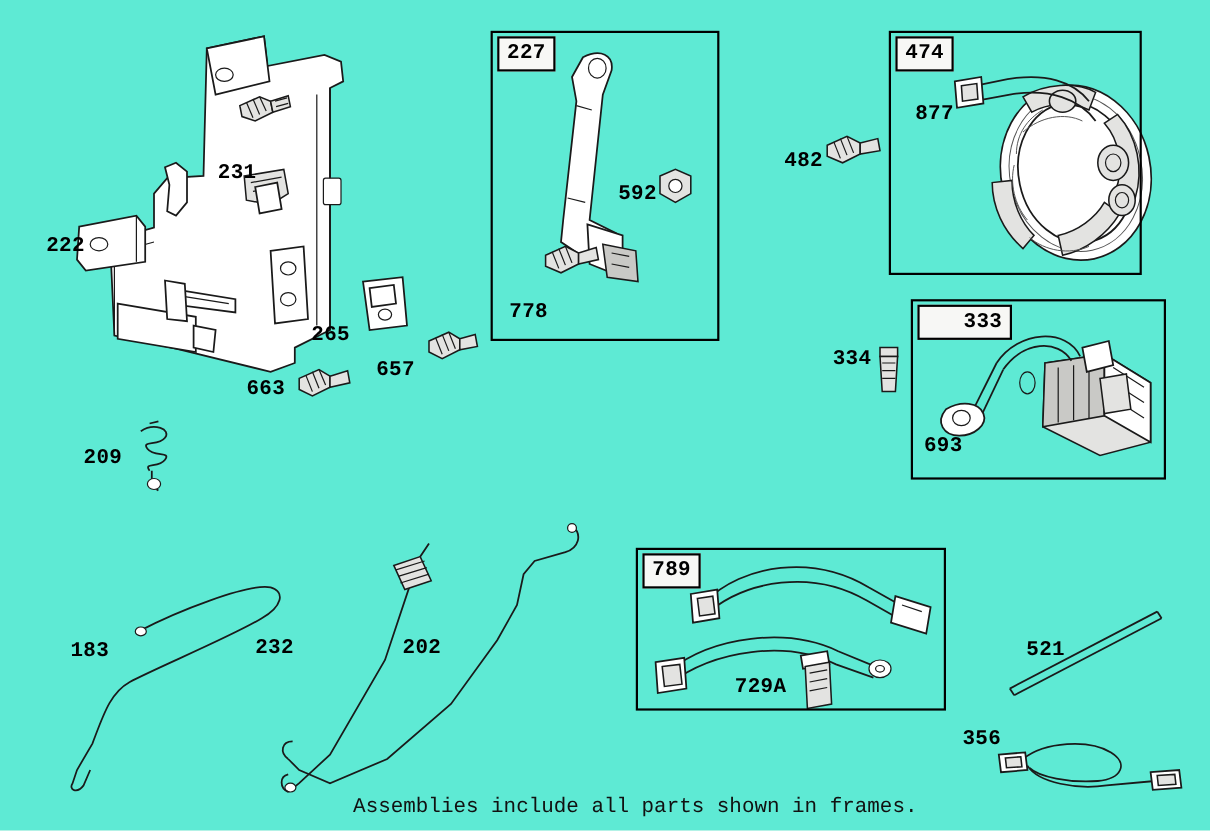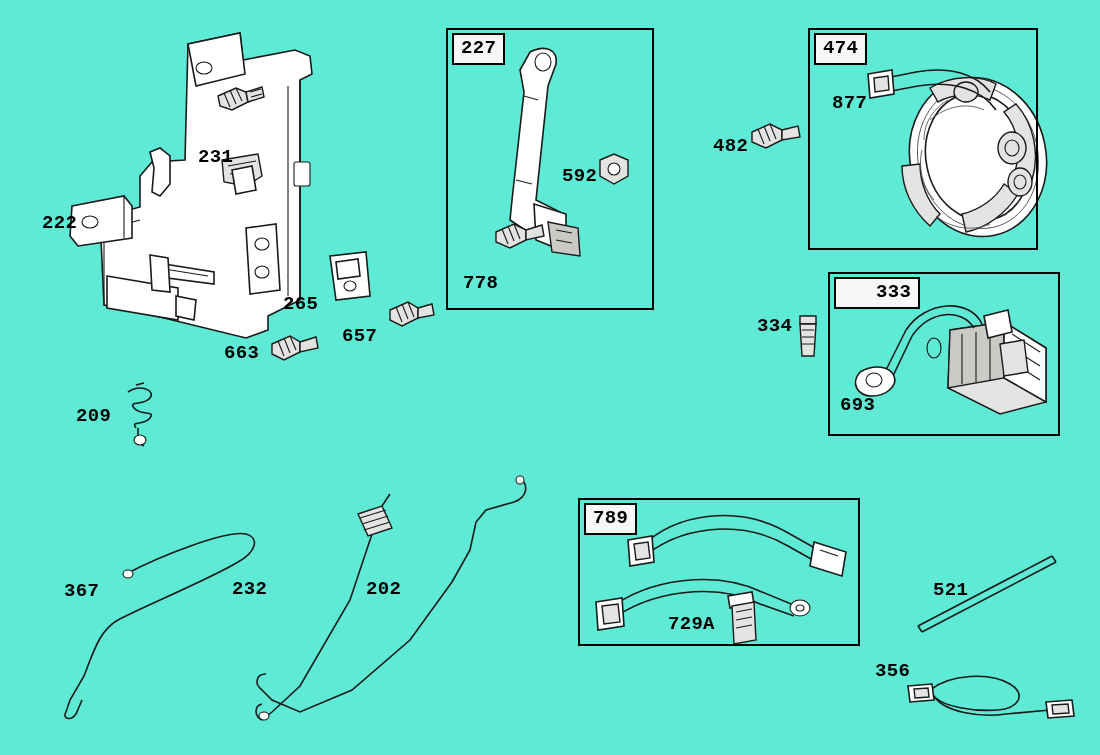--- a/index.html
+++ b/index.html
@@ -275,23 +275,24 @@
 
   <div class="callout" style="left:562px; top:165px;">592</div>
   <div class="callout" style="left:463px; top:272px;">778</div>
 
   <div class="callout" style="left:713px; top:135px;">482</div>
   <div class="callout" style="left:832px; top:92px;">877</div>
 
   <div class="callout" style="left:757px; top:315px;">334</div>
   <div class="callout" style="left:840px; top:394px;">693</div>
 
-  <div class="callout" style="left:64px; top:580px;">367</div>
+  <div class="callout" style="left:64px; top:580px;">183</div>
   <div class="callout" style="left:232px; top:578px;">232</div>
   <div class="callout" style="left:366px; top:578px;">202</div>
 
   <div class="callout" style="left:668px; top:613px;">729A</div>
 
   <div class="callout" style="left:933px; top:563px;margin-top:16px;">521</div>
   <div class="callout" style="left:875px; top:660px;">356</div>
 
+  <div class="caption" style="left:321px; top:722px;">Assemblies include all parts shown in frames.</div>
 
 </div>
 
 </body></html>

